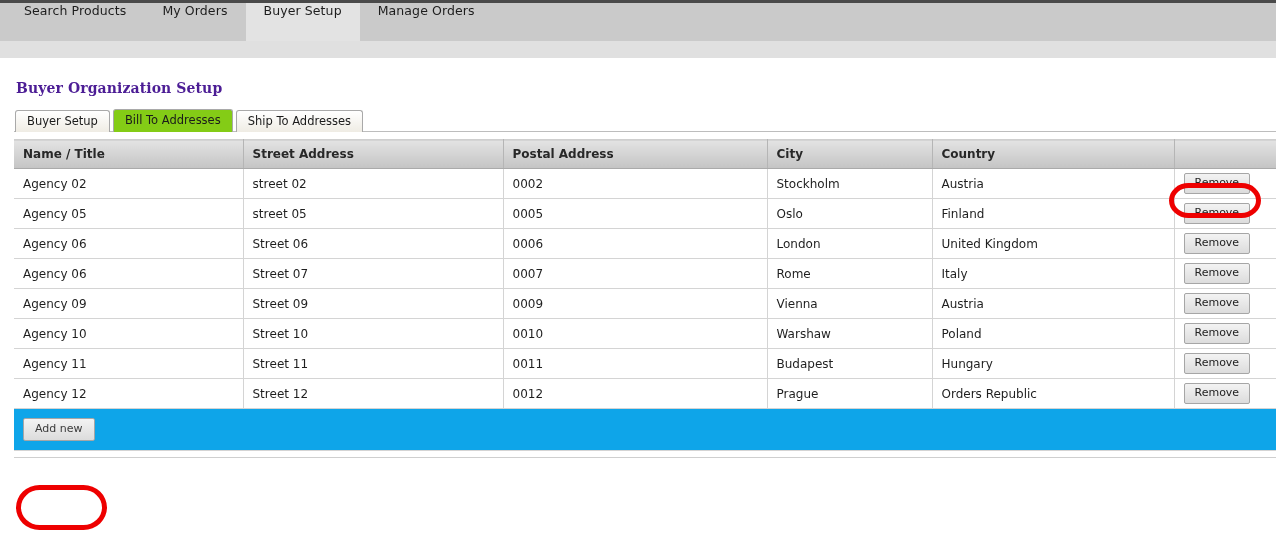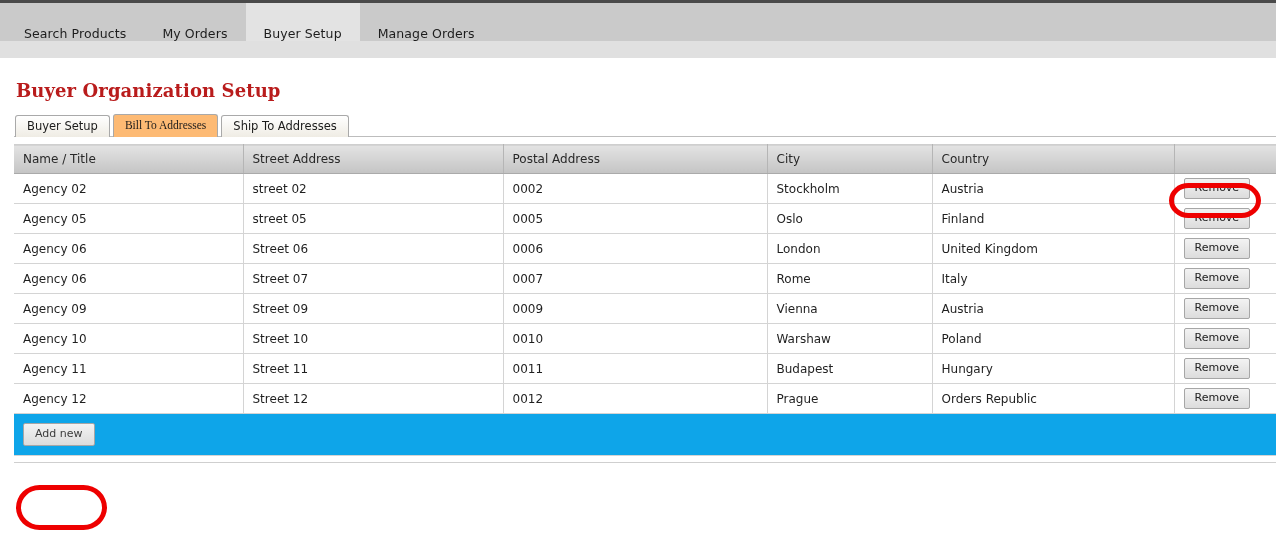--- a/index.html
+++ b/index.html
@@ -26,21 +26,21 @@
   .navbar {
     height: 38px;
     background: #cacaca;
     position: relative;
     display: flex;
     align-items: stretch;
     padding-left: 6px;
   }
   .navtab {
     display: flex;
-    align-items: flex-end;
+    align-items: flex-start;
     padding: 0 18px;
     font-size: 12.5px;
     color: #1d1d1d;
     letter-spacing: .1px;
     cursor: pointer;
     white-space: nowrap;
   }
   .navtab.active {
     background: #e3e3e3;
   }
@@ -52,23 +52,23 @@
     height: 22px;
     background: #ffffff;
   }
 
   
   .page {
     padding: 0 0 0 14px;
   }
   .page-title {
     font-family: "DejaVu Serif", "Liberation Serif", serif;
-    font-size: 18px;
+    font-size: 14px;
     font-weight: bold;
-    color: #b91c1c;
+    color: #4c1d95;
     margin: 0 0 14px 2px;
     letter-spacing: .1px;
   }
 
   
   .subtabs {
     display: flex;
     align-items: flex-end;
     position: relative;
     height: 22px;
@@ -83,25 +83,24 @@
     padding: 4px 11px 4px 11px;
     margin-right: 3px;
     background: linear-gradient(#ffffff, #efece4);
     line-height: 13px;
     cursor: pointer;
     white-space: nowrap;
     position: relative;
     z-index: 1;
   }
   .subtab.active {
-    background: #fdba74;
+    background: #84cc16;
     padding-bottom: 5px;
     z-index: 3;
     border-color: #a9a9a9;
-    font-family: Liberation Serif, serif;
   }
   .subpanel {
     border-top: 1px solid #bdbdbd;
     margin-top: -1px;
     padding-top: 0;
     position: relative;
     z-index: 0;
     width: 1262px;
     box-sizing: border-box;
   }
@@ -109,21 +108,21 @@
   
   table.grid {
     border-collapse: collapse;
     width: 1262px;
     table-layout: fixed;
     margin-top: 7px;
   }
   table.grid th {
     background: linear-gradient(#e3e3e3, #c4c4c4);
     font-size: 12px;
-    font-weight: normal;
+    font-weight: bold;
     color: #282828;
     text-align: left;
     padding: 7px 0 7px 9px;
     height: 14px;
     border-right: 1px solid #b5b5b5;
     border-bottom: 1px solid #aaaaaa;
     border-top: 1px solid #cfcfcf;
     white-space: nowrap;
   }
   table.grid th:last-child { border-right: none; }

